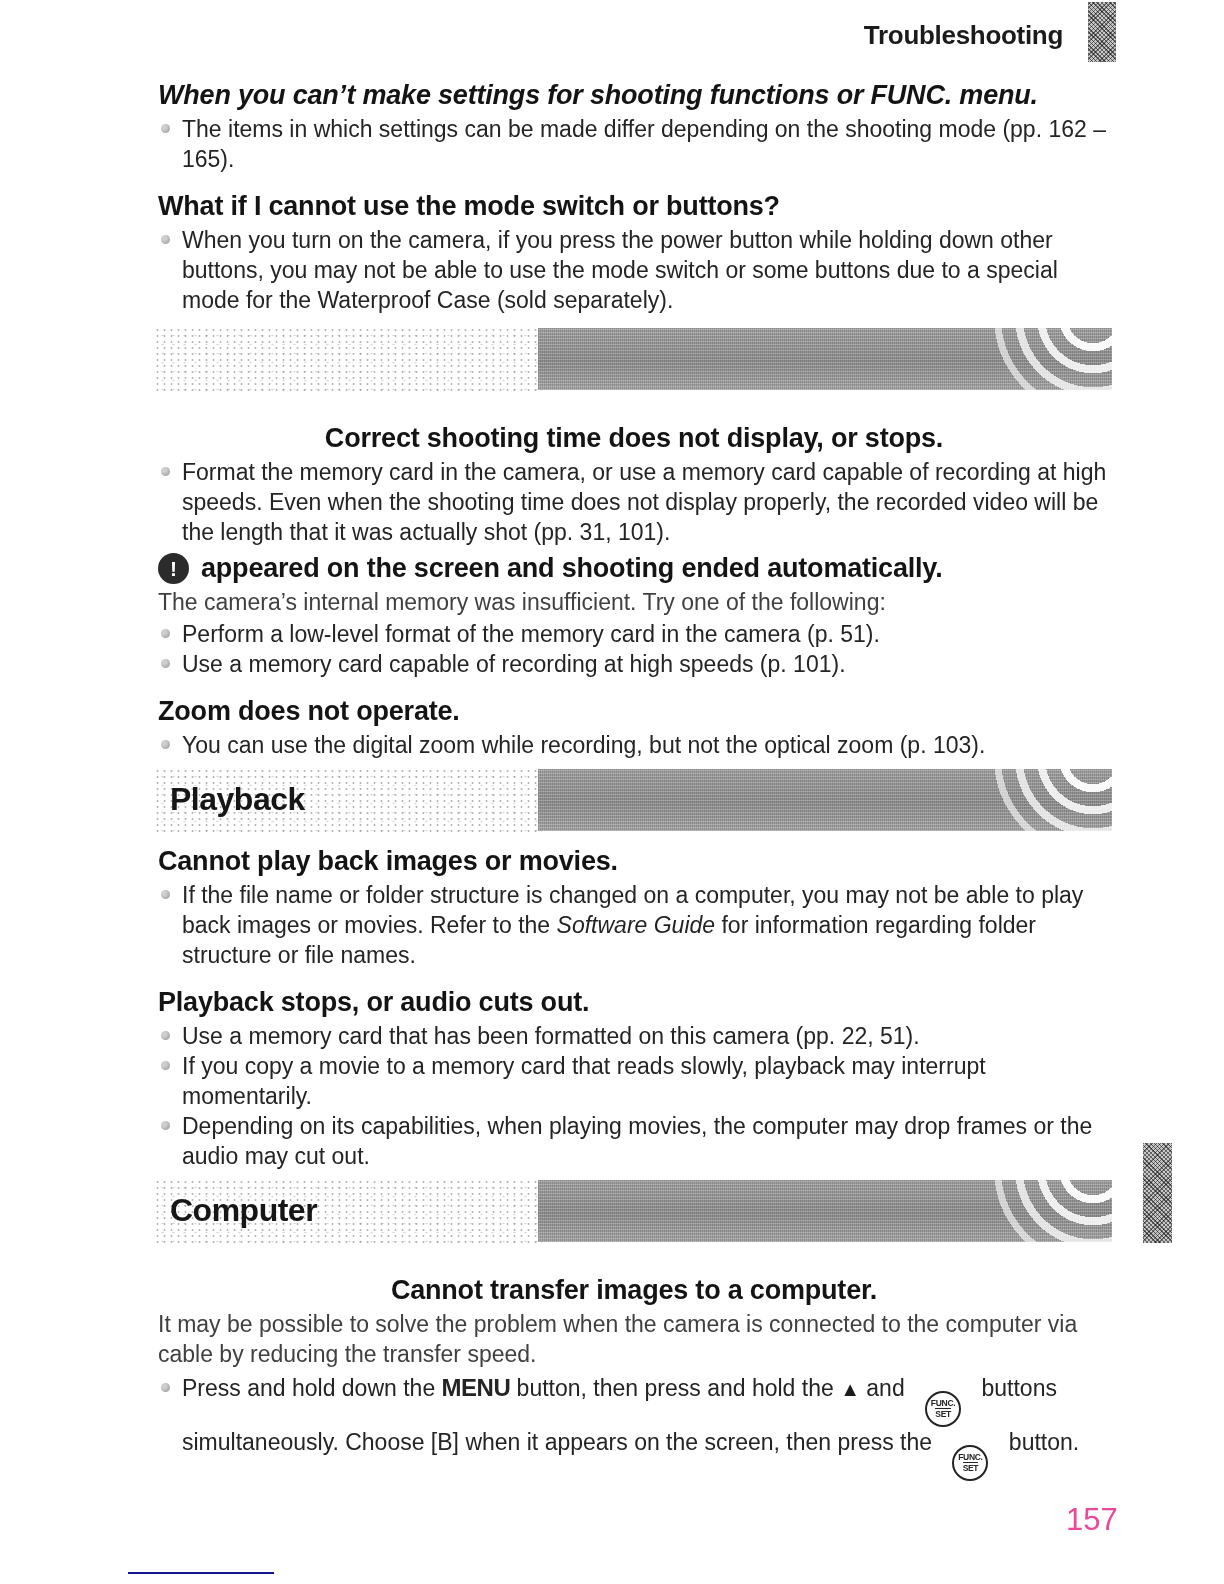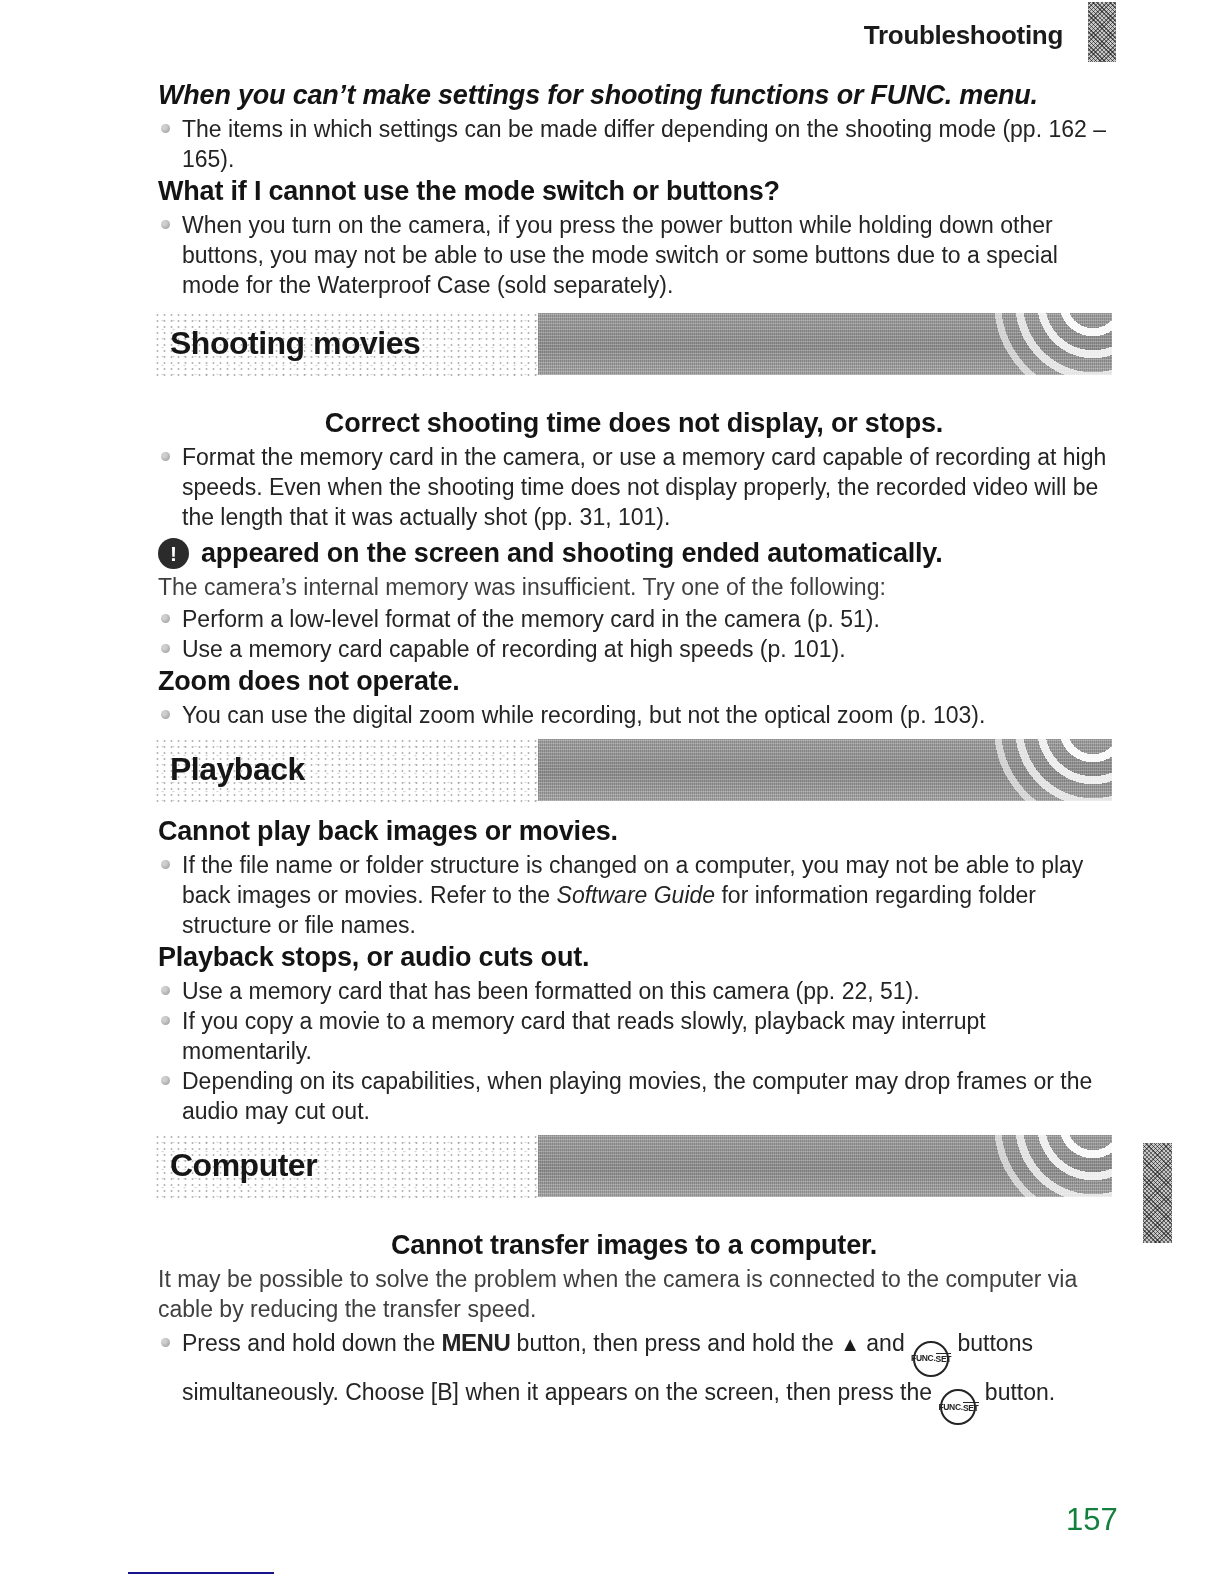--- a/index.html
+++ b/index.html
@@ -37,21 +37,21 @@
     position:relative;padding-left:24px;font-size:23px;line-height:30px;
     color:#242424;margin:0;
   }
   .bdot{
     position:absolute;left:3px;top:10px;width:9px;height:9px;border-radius:50%;
     background:radial-gradient(circle at 35% 35%, #cfcfcf 25%, #9a9a9a 90%);
   }
   .it{font-style:italic;}
   
   .mt-first{margin-top:78px;font-style:italic;}
-  .mt4{margin-top:4px;} .mt2{margin-top:2px;} .mt6{margin-top:0;}
+  .mt4{margin-top:4px;} .mt2{margin-top:2px;} .mt6{margin-top:15px;}
   .mt8{margin-top:8px;} .mt12{margin-top:12px;} .mt14{margin-top:30px;text-align:center;}
   
   .banner{position:relative;width:958px;height:64px;margin-left:-4px;}
   .banner-speckle{
     position:absolute;left:0;top:0;width:388px;height:100%;
     background-image:
       radial-gradient(rgba(90,90,90,.45) .8px, transparent 1.3px),
       radial-gradient(rgba(120,120,120,.30) .8px, transparent 1.3px);
     background-size:7px 6px, 11px 9px;background-position:0 0, 3px 4px;
   }
@@ -79,28 +79,28 @@
   }
   
   .icon-heading{display:flex;align-items:center;gap:12px;}
   .busy-icon{
     flex:0 0 auto;width:31px;height:31px;border-radius:50%;background:#2b2b2b;
     color:#fff;font-weight:bold;font-size:21px;line-height:31px;text-align:center;
   }
   .menu-label{font-weight:bold;font-size:24px;letter-spacing:-0.5px;}
   .tri{font-size:20px;color:#1b1b1b;}
   .func-icon{
-    display:inline-flex;flex-direction:row;align-items:center;justify-content:center;
+    display:inline-flex;flex-direction:column;align-items:center;justify-content:center;
     width:36px;height:36px;border:2.5px solid #242424;border-radius:50%;
-    vertical-align:-10px;margin:0 2px;box-sizing:border-box;
+    vertical-align:-10px;margin:0 14px;box-sizing:border-box;
   }
   .func-icon .f-top{font-size:8.5px;font-weight:bold;line-height:9px;letter-spacing:-0.3px;}
   .func-icon .f-bot{font-size:8.5px;font-weight:bold;line-height:9px;border-top:1px solid #242424;padding-top:1px;letter-spacing:-0.3px;}
   
-  .page-number{position:absolute;left:1066px;top:1502px;font-size:31px;color:#15803d;}
+  .page-number{position:absolute;left:1066px;top:1502px;font-size:31px;color:#ec4899;}
   .footer-line{position:absolute;left:128px;top:1572px;width:146px;height:2px;background:#15158c;}
 </style>
 </head>
 <body>
 
 <div class="header-title">Troubleshooting</div>
 <div class="tab-top"></div>
 <div class="tab-side"></div>
 
 <div class="content">
@@ -114,21 +114,20 @@
   <h2 class="qh mt6">What if I cannot use the mode switch or buttons?</h2>
   <div class="bullet mt2">
     <span class="bdot"></span>
     <span>When you turn on the camera, if you press the power button while holding down other buttons, you may not be able to use the mode switch or some buttons due to a special mode for the Waterproof Case (sold separately).</span>
   </div>
 
   <div class="banner mt12">
     <div class="banner-speckle"></div>
     <div class="banner-dark"></div>
     <div class="banner-waves"></div>
-    <div class="banner-title">Shooting movies</div>
   </div>
 
   <h2 class="qh mt14">Correct shooting time does not display, or stops.</h2>
   <div class="bullet mt2">
     <span class="bdot"></span>
     <span>Format the memory card in the camera, or use a memory card capable of recording at high speeds. Even when the shooting time does not display properly, the recorded video will be the length that it was actually shot (pp. 31, 101).</span>
   </div>
 
   <div class="qh icon-heading mt4">
     <span class="busy-icon">!</span>

